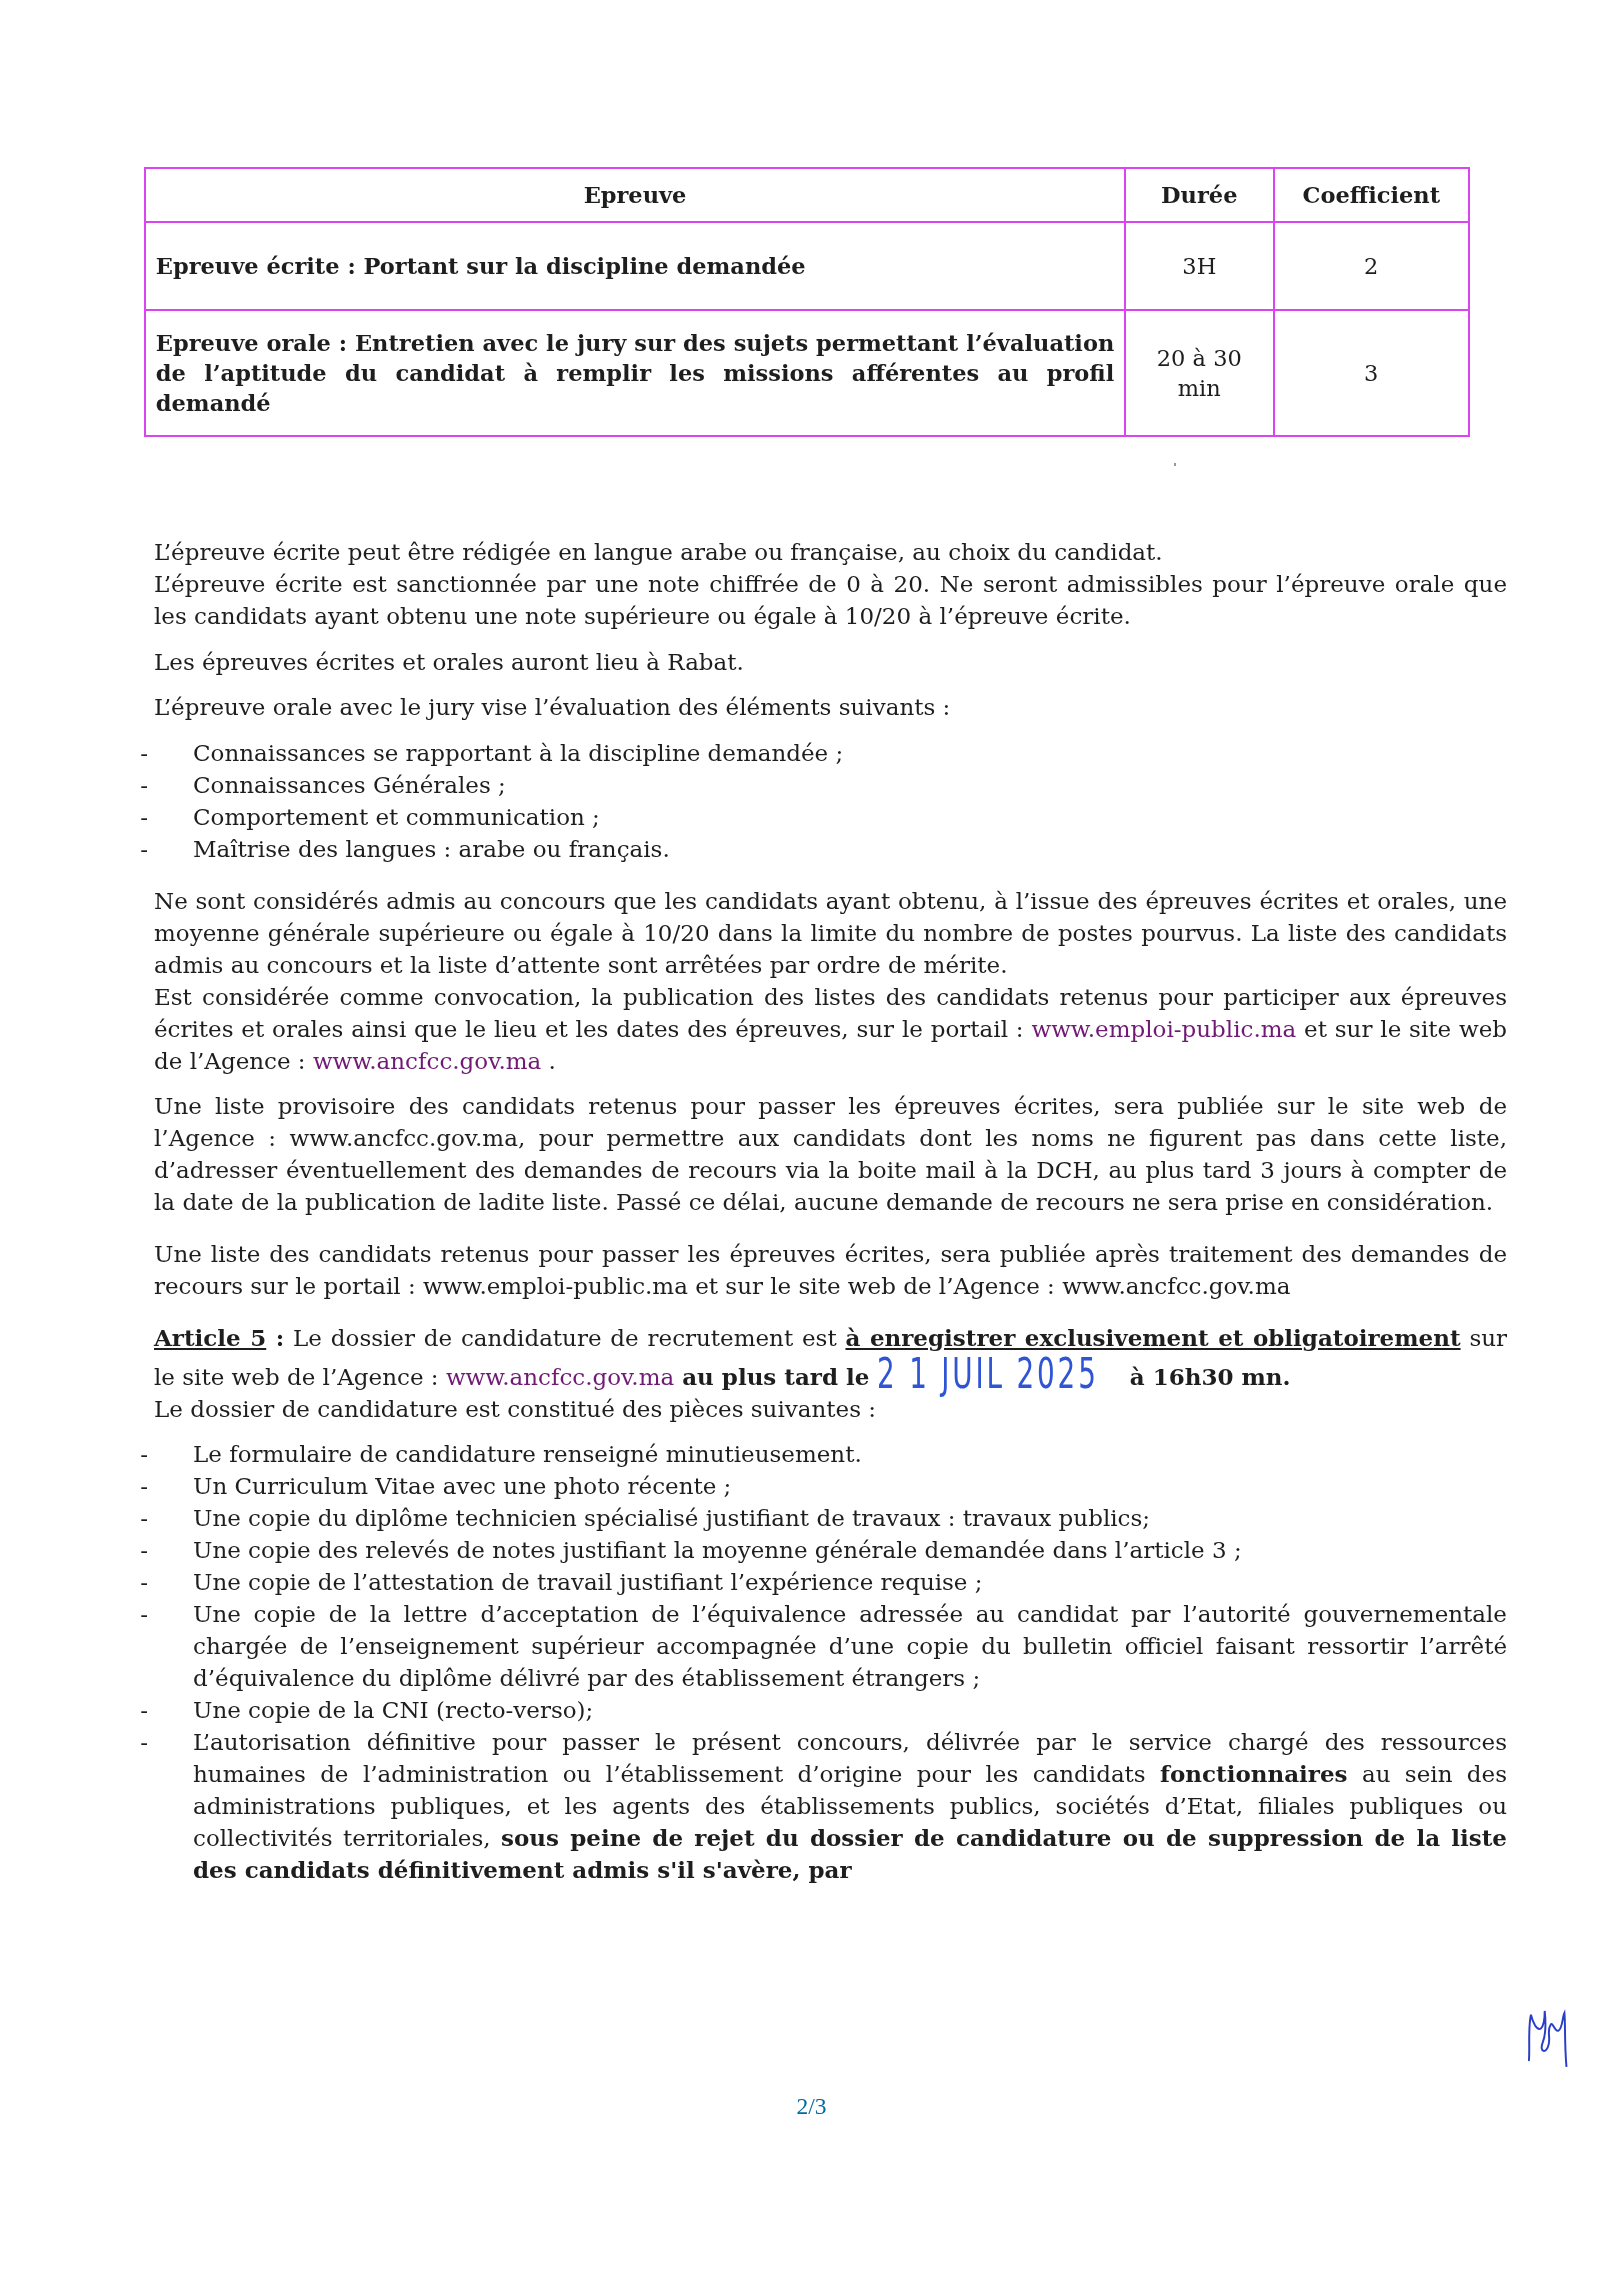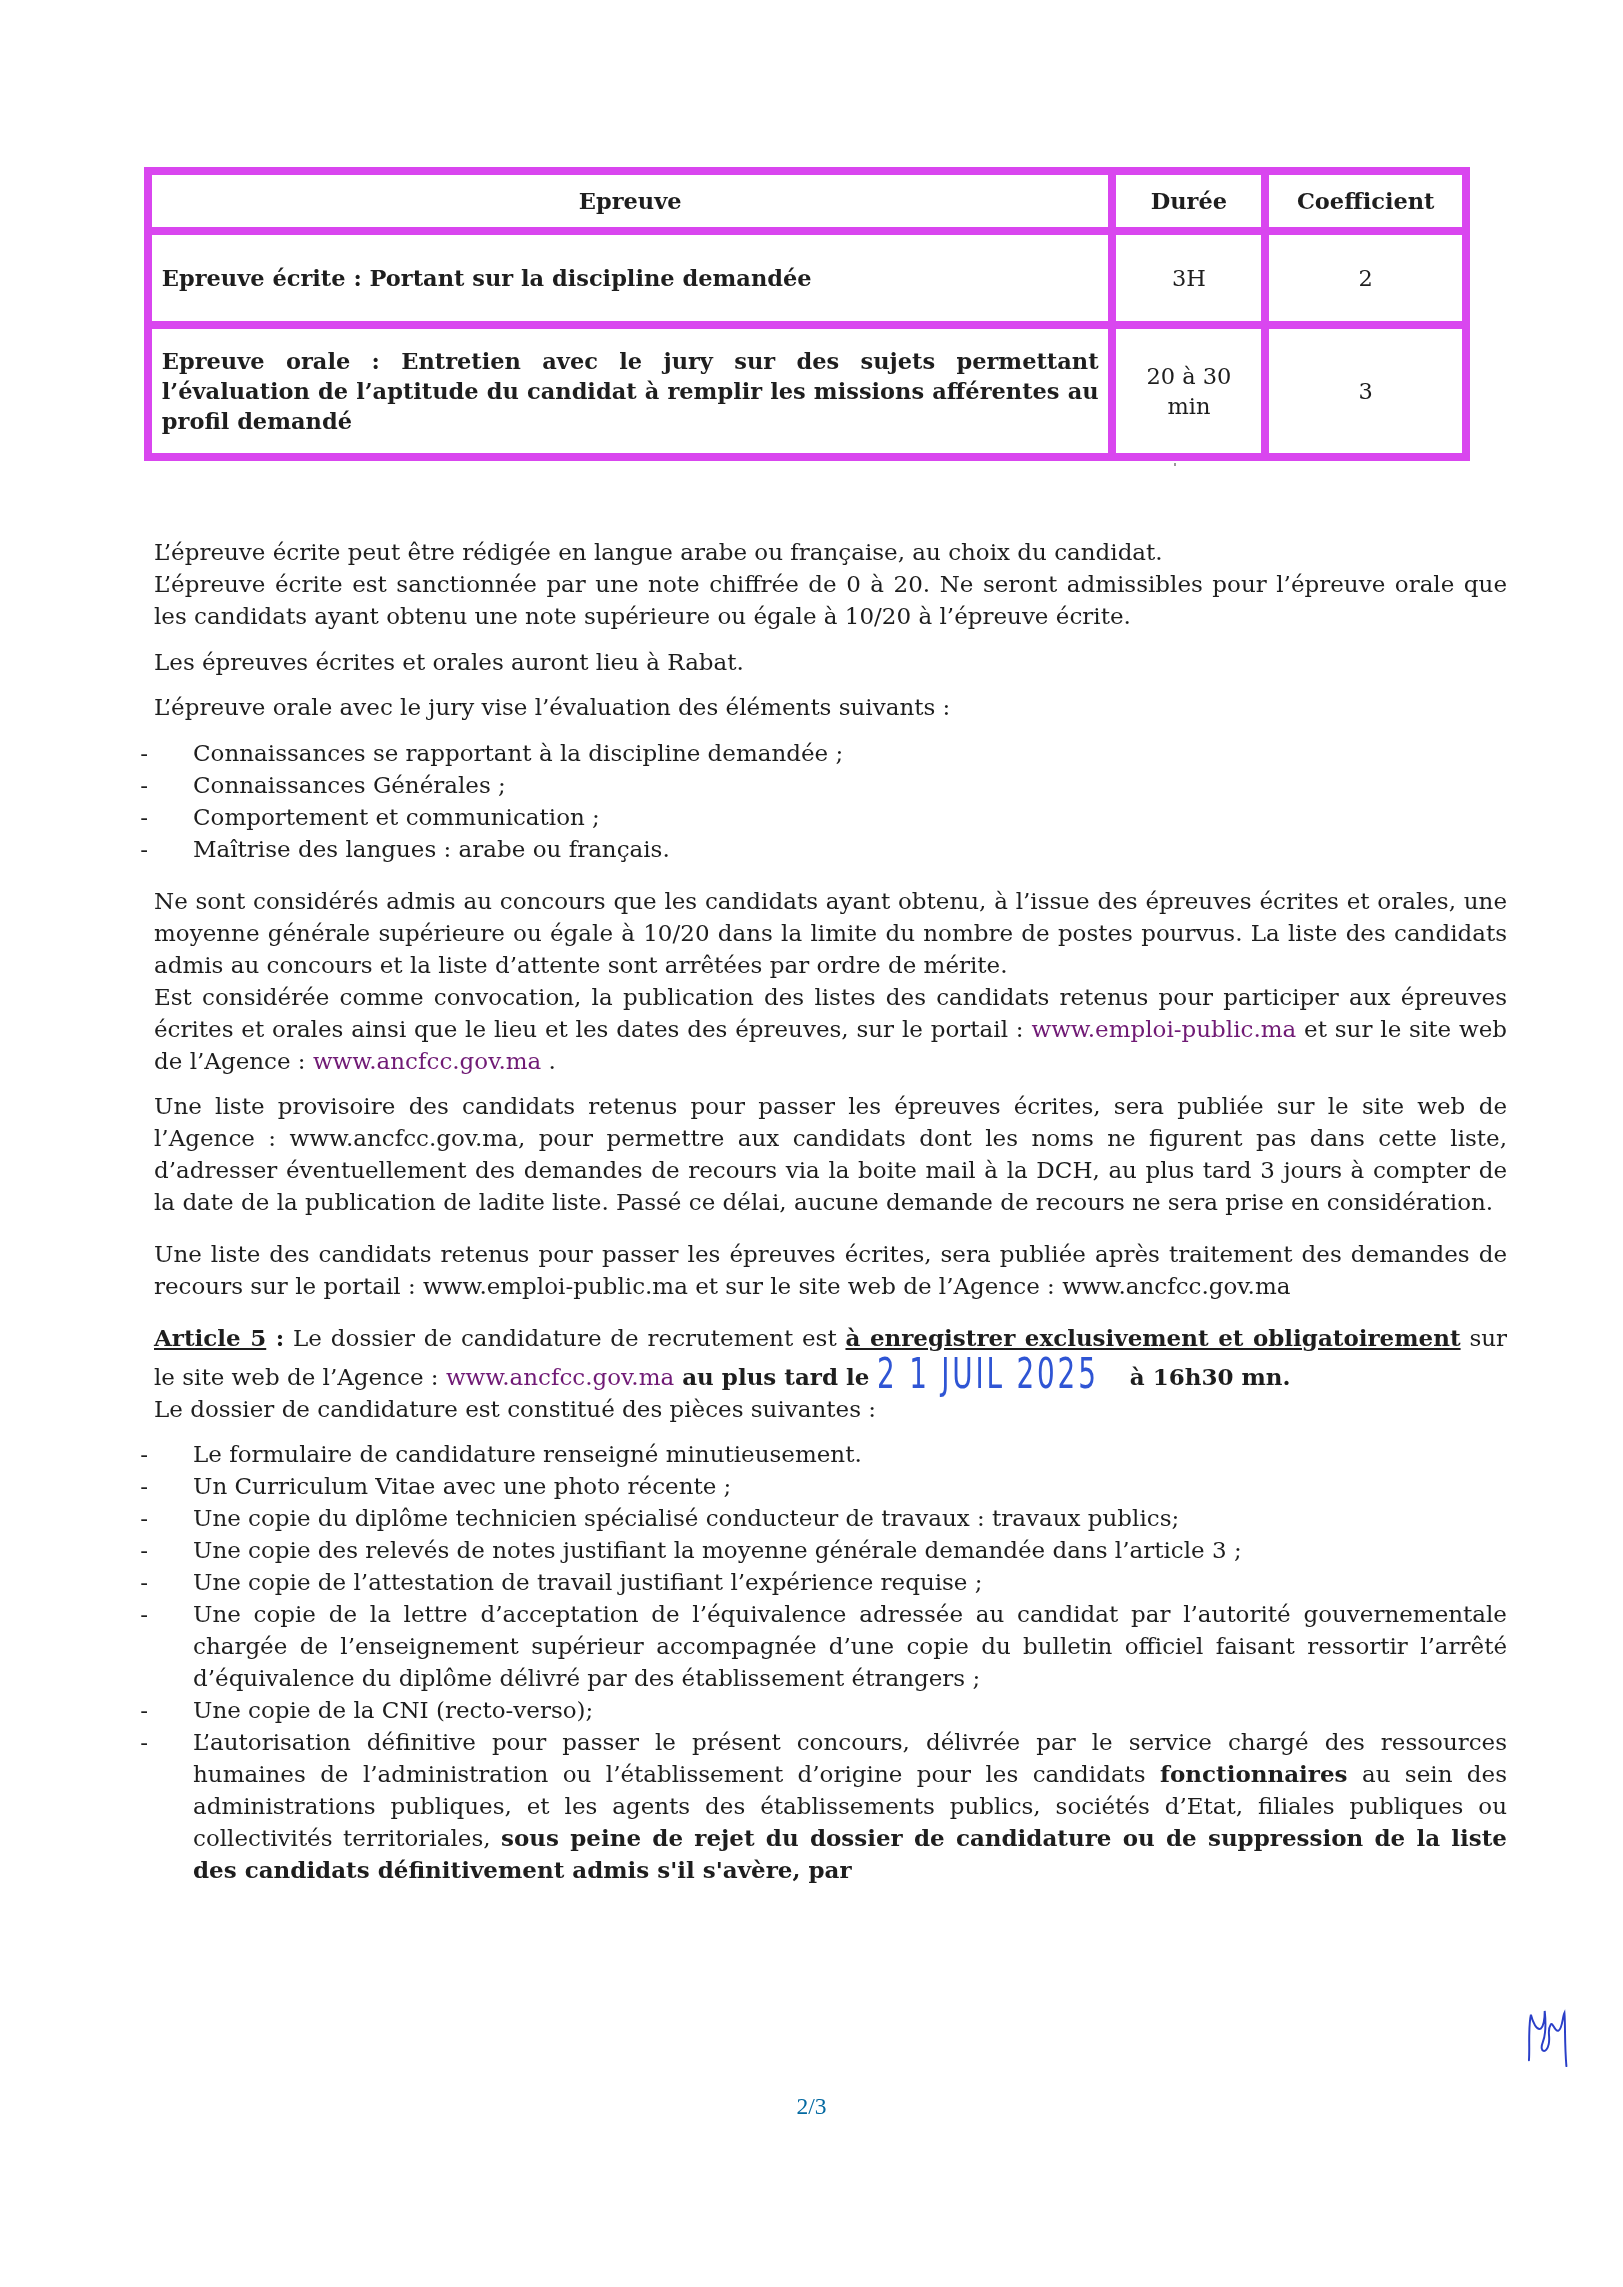--- a/index.html
+++ b/index.html
@@ -7,21 +7,21 @@
     width: 1623px; height: 2288px; position: relative; overflow: hidden;
     font-family: "DejaVu Serif", serif; color: #1e1e1e;
   }
   .page { position: absolute; left: 0; top: 0; width: 1623px; height: 2288px; }
 
   
   .exam-table {
     position: absolute; left: 144px; top: 167px; width: 1326px;
     border-collapse: collapse; font-size: 22.5px; line-height: 30px;
   }
-  .exam-table td, .exam-table th { border: 8px solid #d946ef; padding: 0 9.8px; }
+  .exam-table td, .exam-table th { border: 2px solid #d946ef; padding: 0 9.8px; }
   .exam-table th { font-weight: bold; height: 52px; text-align: center; }
   .exam-table .c1 { width: 961px; }
   .exam-table .c2 { width: 127px; text-align: center; }
   .exam-table .c3 { width: 174px; text-align: center; border-radius: 13px; }
   .exam-table tr.r1 td { height: 86px; }
   .exam-table tr.r2 td { height: 124px; }
   .exam-table td.c1 { text-align: justify; text-align-last: left; font-weight: bold; }
 
   
   .body-text {
@@ -106,21 +106,21 @@
     <div class="gap-lg"></div>
     <p>Une liste des candidats retenus pour passer les épreuves écrites, sera publiée après traitement des demandes de recours sur le portail : www.emploi-public.ma et sur le site web de l’Agence : www.ancfcc.gov.ma</p>
     <div class="gap-lg"></div>
 
     <p><b class="u">Article 5</b><b> :</b><span> Le dossier de candidature de recrutement est </span><b class="u">à enregistrer exclusivement et obligatoirement</b><span> sur le site web de l’Agence : </span><a class="lnk">www.ancfcc.gov.ma</a><b> au plus tard le </b> <span class="stamp" style="color: rgb(47, 85, 212);">2 1 JUIL 2025</span> <b>à 16h30 mn.</b></p>
     <p>Le dossier de candidature est constitué des pièces suivantes :</p>
     <div class="gap"></div>
     <ul class="dash">
       <li>Le formulaire de candidature renseigné minutieusement.</li>
       <li>Un Curriculum Vitae avec une photo récente ;</li>
-      <li>Une copie du diplôme technicien spécialisé conducteur de travaux : travaux publics;</li>
+      <li>Une copie du diplôme technicien spécialisé justifiant de travaux : travaux publics;</li>
       <li>Une copie des relevés de notes justifiant la moyenne générale demandée dans l’article 3 ;</li>
       <li>Une copie de l’attestation de travail justifiant l’expérience requise ;</li>
       <li>Une copie de la lettre d’acceptation de l’équivalence adressée au candidat par l’autorité gouvernementale chargée de l’enseignement supérieur accompagnée d’une copie du bulletin officiel faisant ressortir l’arrêté d’équivalence du diplôme délivré par des établissement étrangers ;</li>
       <li>Une copie de la CNI (recto-verso);</li>
       <li><span>L’autorisation définitive pour passer le présent concours, délivrée par le service chargé des ressources humaines de l’administration ou l’établissement d’origine pour les candidats </span><b>fonctionnaires</b><span> au sein des administrations publiques, et les agents des établissements publics, sociétés d’Etat, filiales publiques ou collectivités territoriales, </span><b>sous peine de rejet du dossier de candidature ou de suppression de la liste des candidats définitivement admis s'il s'avère, par</b></li>
     </ul>
   </div>
 
   <svg class="signature" viewBox="0 0 70 70">
     <path d="M4 58 C5 45 3 25 6 12 C8 20 12 28 16 26 C20 22 20 12 20 8 C21 18 22 30 18 40 C14 50 22 52 24 42 C26 34 22 28 26 22 C28 18 30 30 34 28 C38 26 38 14 40 10 C41 22 40 40 42 64" fill="none" stroke="#2a3fc8" stroke-width="2" stroke-linecap="round"></path>

